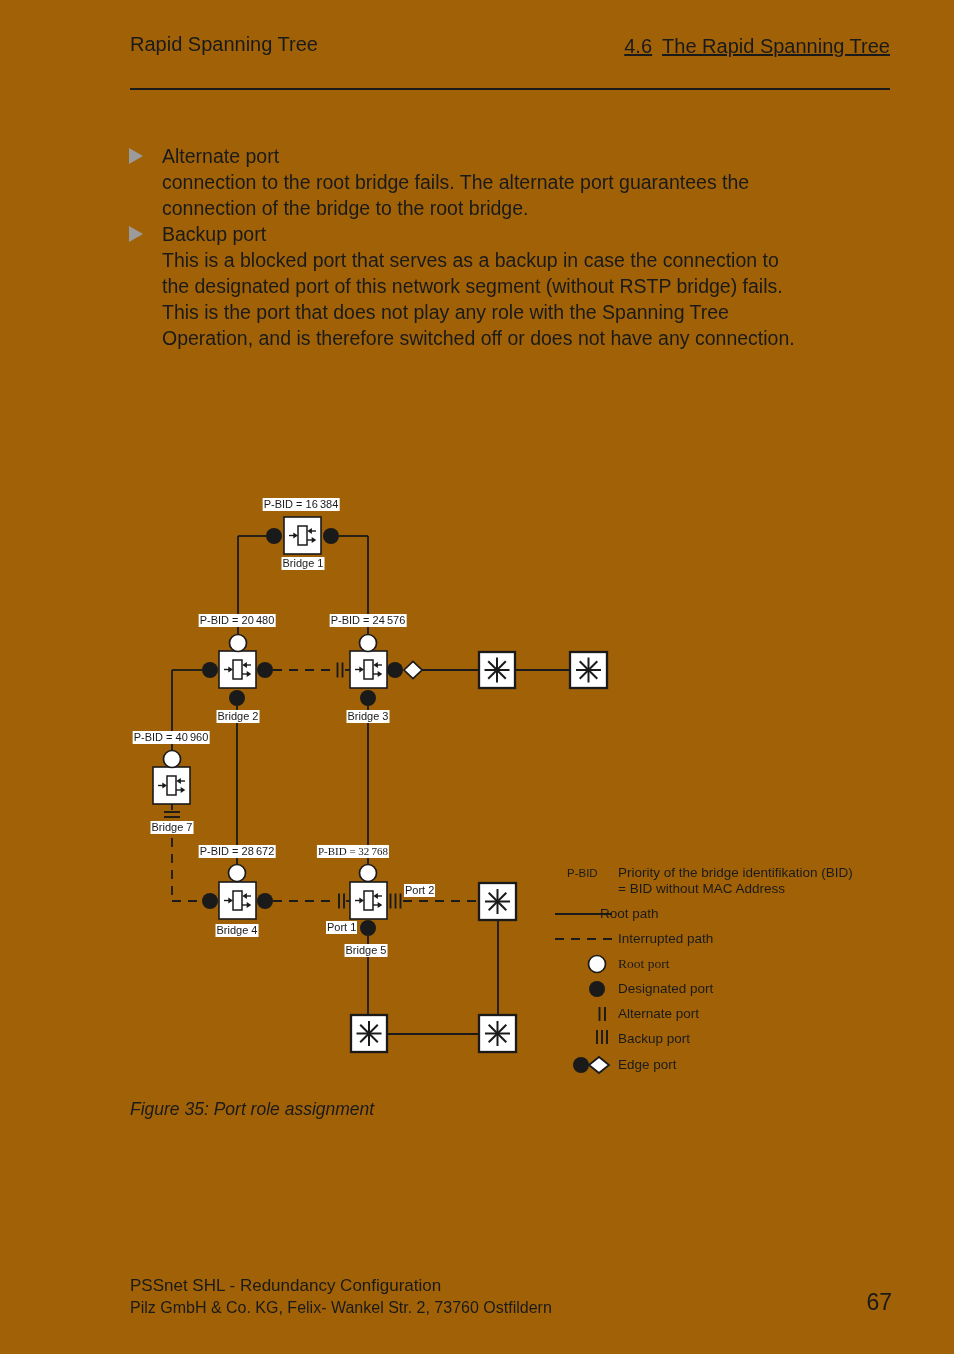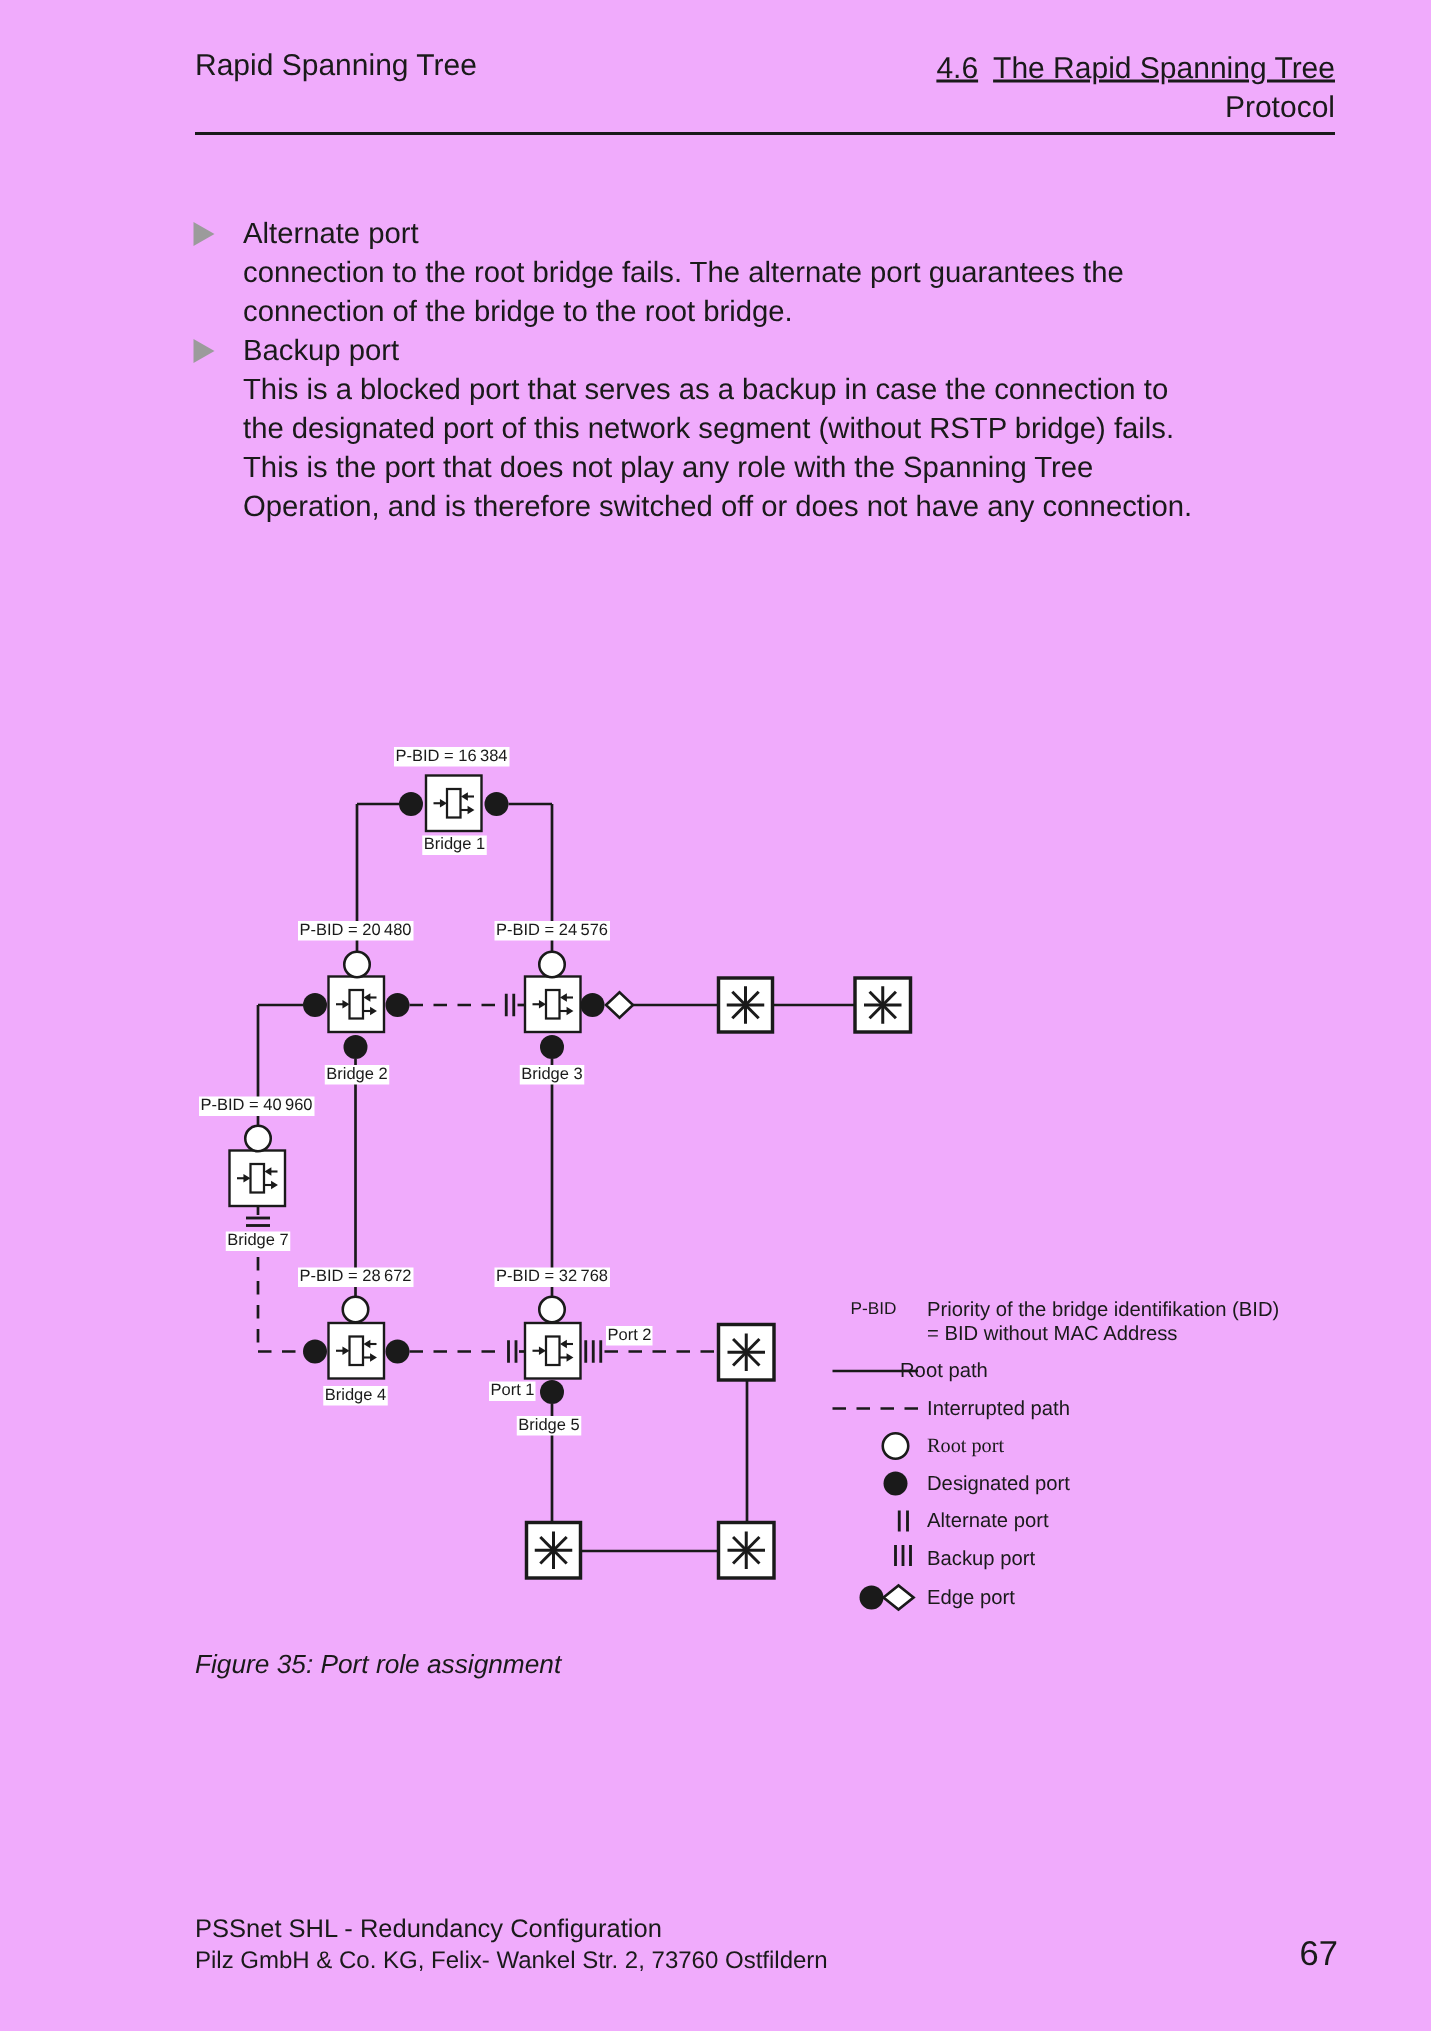--- a/index.html
+++ b/index.html
@@ -1,17 +1,17 @@
 <!DOCTYPE html>
 <html><head>
 <meta charset="utf-8">
 <style>
   html,body{margin:0;padding:0;background:#ffffff;}
   #page{
-    position:relative;width:954px;height:1354px;background:#f0abfc;
+    position:relative;width:954px;height:1354px;background:#a16207;
     font-family:"Liberation Sans",sans-serif;color:#1a1a1a;overflow:hidden;
   }
   
   .hdr-left{position:absolute;left:130px;top:33px;font-size:20px;}
   .hdr-right{position:absolute;right:64px;top:33px;text-align:right;font-size:20px;line-height:26px;}
   .hdr-line1{display:flex;justify-content:flex-end;gap:10px;text-decoration:underline;}
   .hdr-rule{position:absolute;left:130px;top:88px;width:760px;height:1.5px;background:#1a1a1a;}
   
   .bullets{position:absolute;left:129px;top:143px;width:768px;font-size:19.5px;line-height:26px;}
   .b-title{display:flex;align-items:center;}
@@ -34,21 +34,20 @@
 <body>
 
 <div id="page">
 
   <div class="hdr-left">Rapid Spanning Tree</div>
   <div class="hdr-right">
     <div class="hdr-line1">
       <span>4.6</span>
       <span>The Rapid Spanning Tree</span>
     </div>
-    <div>Protocol</div>
   </div>
   <div class="hdr-rule"></div>
 
   <div class="bullets">
     <div>
       <div class="b-title">
         <span class="tri"></span>
         <span>Alternate port</span>
       </div>
       <div class="b-line">connection to the root bridge fails. The alternate port guarantees the</div>
@@ -205,21 +204,21 @@
 
   <div class="dlabel ctr" style="left:301px;top:498px;">P-BID = 16 384</div>
   <div class="dlabel ctr" style="left:303px;top:557px;">Bridge 1</div>
   <div class="dlabel ctr" style="left:237px;top:614px;">P-BID = 20 480</div>
   <div class="dlabel ctr" style="left:368px;top:614px;">P-BID = 24 576</div>
   <div class="dlabel ctr" style="left:238px;top:710px;">Bridge 2</div>
   <div class="dlabel ctr" style="left:368px;top:710px;">Bridge 3</div>
   <div class="dlabel ctr" style="left:171px;top:731px;">P-BID = 40 960</div>
   <div class="dlabel ctr" style="left:172px;top:821px;">Bridge 7</div>
   <div class="dlabel ctr" style="left:237px;top:845px;">P-BID = 28 672</div>
-  <div class="dlabel ctr" style="left:368px;top:845px;">P-BID = 32 768</div>
+  <div class="dlabel ctr" style="left:353px;top:845px;font-family:Liberation Serif, serif;">P-BID = 32 768</div>
   <div class="dlabel ctr" style="left:237px;top:924px;">Bridge 4</div>
   <div class="dlabel ctr" style="left:366px;top:944px;">Bridge 5</div>
   <div class="dlabel" style="left:404px;top:884px;">Port 2</div>
   <div class="dlabel" style="left:326px;top:921px;">Port 1</div>
 
   <div class="leg-term" style="left:567px;top:867px;">P-BID</div>
   <div class="leg" style="left:618px;top:865px;">Priority of the bridge identifikation (BID)</div>
   <div class="leg" style="left:618px;top:881px;">= BID without MAC Address</div>
   <div class="leg" style="left:600px;top:906px;">Root path</div>
   <div class="leg" style="left:618px;top:931px;">Interrupted path</div>

